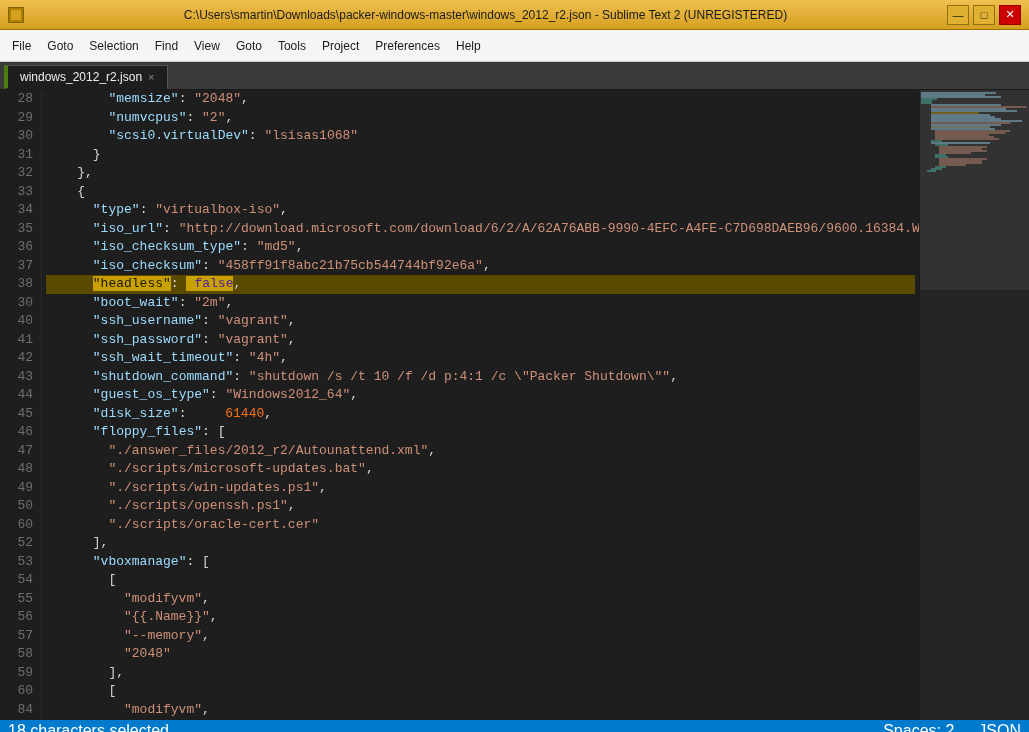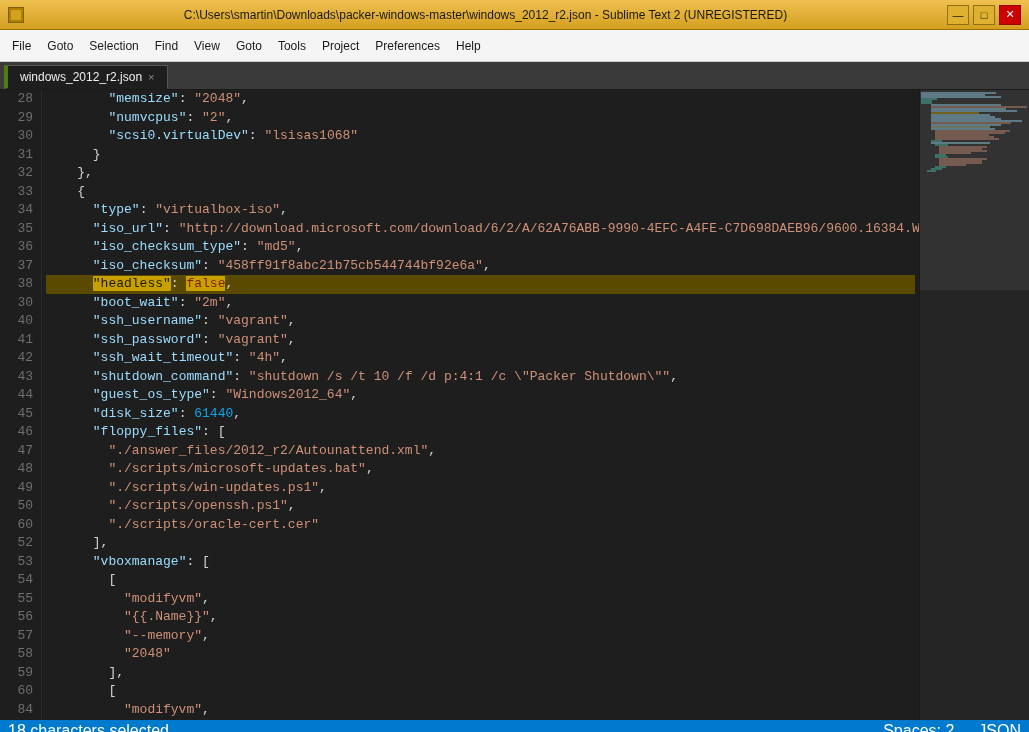--- a/index.html
+++ b/index.html
@@ -131,21 +131,21 @@
       height: 18.5px;
       line-height: 18.5px;
     }
     .code-line.highlighted {
       background: #5a4a00;
     }
 
     
     .str { color: #ce9178; }
     .key { color: #9cdcfe; }
-    .num { color: #0ea5e9; }
+    .num { color: #f97316; margin-left: 31px; }
     .bool { color: #569cd6; }
     .punc { color: #d4d4d4; }
 
     
     #minimap {
       width: 110px;
       background: #252525;
       border-left: 1px solid #1a1a1a;
       position: relative;
       overflow: hidden;
@@ -262,21 +262,21 @@
     <span class="code-line">        <span class="key">"memsize"</span><span class="punc">: </span><span class="str">"2048"</span><span class="punc">,</span></span>
     <span class="code-line">        <span class="key">"numvcpus"</span><span class="punc">: </span><span class="str">"2"</span><span class="punc">,</span></span>
     <span class="code-line">        <span class="key">"scsi0.virtualDev"</span><span class="punc">: </span><span class="str">"lsisas1068"</span></span>
     <span class="code-line">      <span class="punc">}</span></span>
     <span class="code-line">    <span class="punc">},</span></span>
     <span class="code-line">    <span class="punc">{</span></span>
     <span class="code-line">      <span class="key">"type"</span><span class="punc">: </span><span class="str">"virtualbox-iso"</span><span class="punc">,</span></span>
     <span class="code-line">      <span class="key">"iso_url"</span><span class="punc">: </span><span class="str">"http://download.microsoft.com/download/6/2/A/62A76ABB-9990-4EFC-A4FE-C7D698DAEB96/9600.16384.WINBLUE</span></span>
     <span class="code-line">      <span class="key">"iso_checksum_type"</span><span class="punc">: </span><span class="str">"md5"</span><span class="punc">,</span></span>
     <span class="code-line">      <span class="key">"iso_checksum"</span><span class="punc">: </span><span class="str">"458ff91f8abc21b75cb544744bf92e6a"</span><span class="punc">,</span></span>
-    <span class="code-line highlighted">      <span style="background:#c8a000;color:#1a1a00;border-radius:1px">"headless"</span><span class="punc">: </span><span class="bool" style="background:#c8a000;color:#7f1d1d;">false</span><span class="punc">,</span></span>
+    <span class="code-line highlighted">      <span style="background:#c8a000;color:#1a1a00;border-radius:1px">"headless"</span><span class="punc">: </span><span class="bool" style="background:#c8a000;color:#4c1d95;padding-left:8px;">false</span><span class="punc">,</span></span>
     <span class="code-line">      <span class="key">"boot_wait"</span><span class="punc">: </span><span class="str">"2m"</span><span class="punc">,</span></span>
     <span class="code-line">      <span class="key">"ssh_username"</span><span class="punc">: </span><span class="str">"vagrant"</span><span class="punc">,</span></span>
     <span class="code-line">      <span class="key">"ssh_password"</span><span class="punc">: </span><span class="str">"vagrant"</span><span class="punc">,</span></span>
     <span class="code-line">      <span class="key">"ssh_wait_timeout"</span><span class="punc">: </span><span class="str">"4h"</span><span class="punc">,</span></span>
     <span class="code-line">      <span class="key">"shutdown_command"</span><span class="punc">: </span><span class="str">"shutdown /s /t 10 /f /d p:4:1 /c \"Packer Shutdown\""</span><span class="punc">,</span></span>
     <span class="code-line">      <span class="key">"guest_os_type"</span><span class="punc">: </span><span class="str">"Windows2012_64"</span><span class="punc">,</span></span>
     <span class="code-line">      <span class="key">"disk_size"</span><span class="punc">: </span><span class="num">61440</span><span class="punc">,</span></span>
     <span class="code-line">      <span class="key">"floppy_files"</span><span class="punc">: [</span></span>
     <span class="code-line">        <span class="str">"./answer_files/2012_r2/Autounattend.xml"</span><span class="punc">,</span></span>
     <span class="code-line">        <span class="str">"./scripts/microsoft-updates.bat"</span><span class="punc">,</span></span>

